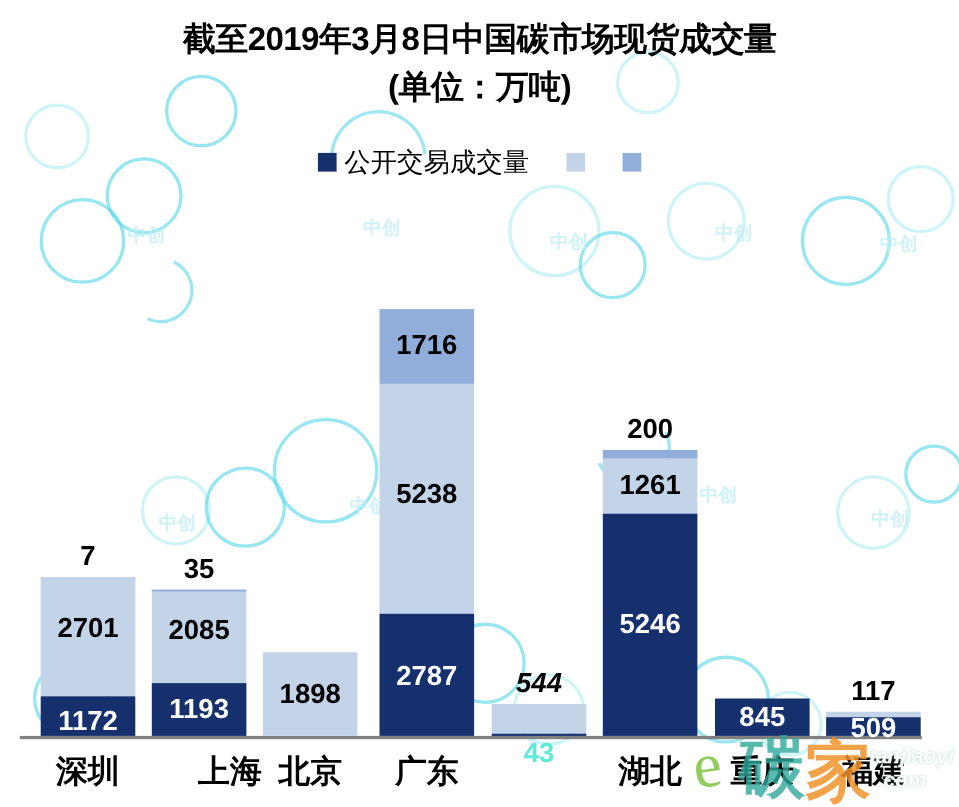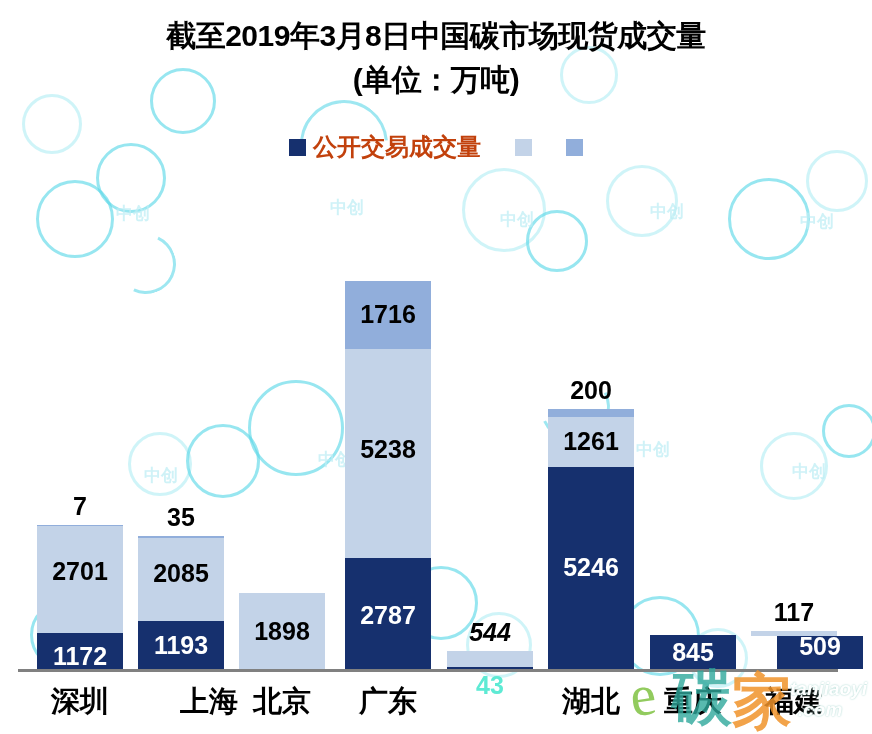--- a/index.html
+++ b/index.html
@@ -94,22 +94,22 @@
     align-items: center;
     gap: 7px;
   }
   .legend-swatch {
     width: 17px;
     height: 17px;
     display: inline-block;
   }
   .legend-label {
     font-size: 24px;
-    font-weight: bold;
-    color: #c2410c;
+    font-weight: normal;
+    color: #000000;
     white-space: nowrap;
   }
 
   
   .plot {
     position: absolute;
     left: 0;
     top: 0;
     width: 872px;
     height: 734px;
@@ -321,21 +321,21 @@
       <div class="seg" style="background:#c3d3e8;height:209px;">
         <div class="seg-label inside-light" style="top:88px;">5238</div>
       </div>
       <div class="seg" style="background:#16306e;height:111px;">
         <div class="seg-label inside-dark" style="top:45px;">2787</div>
       </div>
     </div>
     <div class="cat-label" style="left:331px;">广东</div>
 
     <div class="bar-group" style="left:447px;">
-      <div class="seg" style="background:#c3d3e8;height:16px;font-style:italic;">
+      <div class="seg" style="background:#c3d3e8;height:27px;font-style:italic;">
         <div class="seg-label above">544</div>
       </div>
       <div class="seg" style="background:#16306e;height:2px;">
         <div class="seg-label below">43</div>
       </div>
     </div>
 
     <div class="bar-group" style="left:548px;">
       <div class="seg" style="background:#91aedb;height:8px;">
         <div class="seg-label above">200</div>
@@ -353,21 +353,21 @@
       <div class="seg" style="background:#16306e;height:34px;">
         <div class="seg-label inside-dark" style="top:5px;">845</div>
       </div>
     </div>
     <div class="cat-label" style="left:636px;">重庆</div>
 
     <div class="bar-group" style="left:751px;">
       <div class="seg" style="background:#c3d3e8;height:5px;">
         <div class="seg-label above">117</div>
       </div>
-      <div class="seg" style="background:#16306e;height:33px;margin-left:26px;">
+      <div class="seg" style="background:#16306e;height:17px;">
         <div class="seg-label inside-dark" style="top:-2px;">509</div>
       </div>
     </div>
     <div class="cat-label" style="left:737px;">福建</div>
   </div>
 
   <div class="site-watermark">
     <div class="wm-leaf">e</div>
     <div class="wm-han1">碳</div>
     <div class="wm-han2">家</div>

